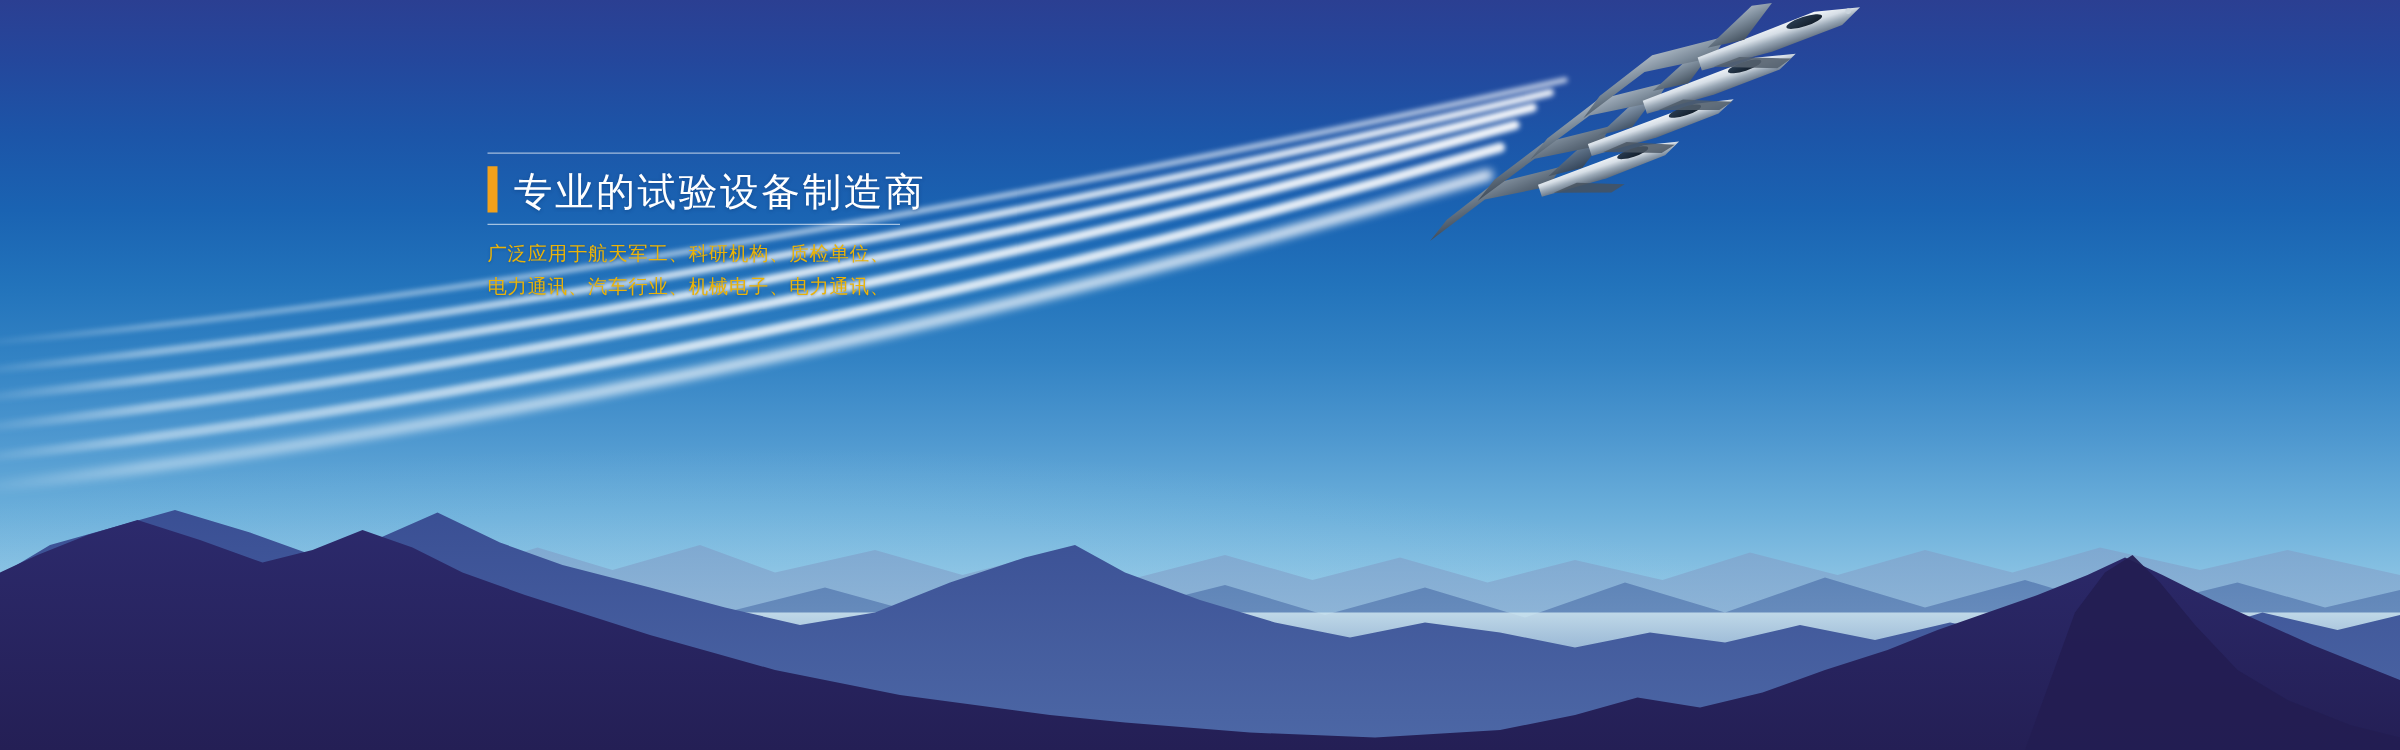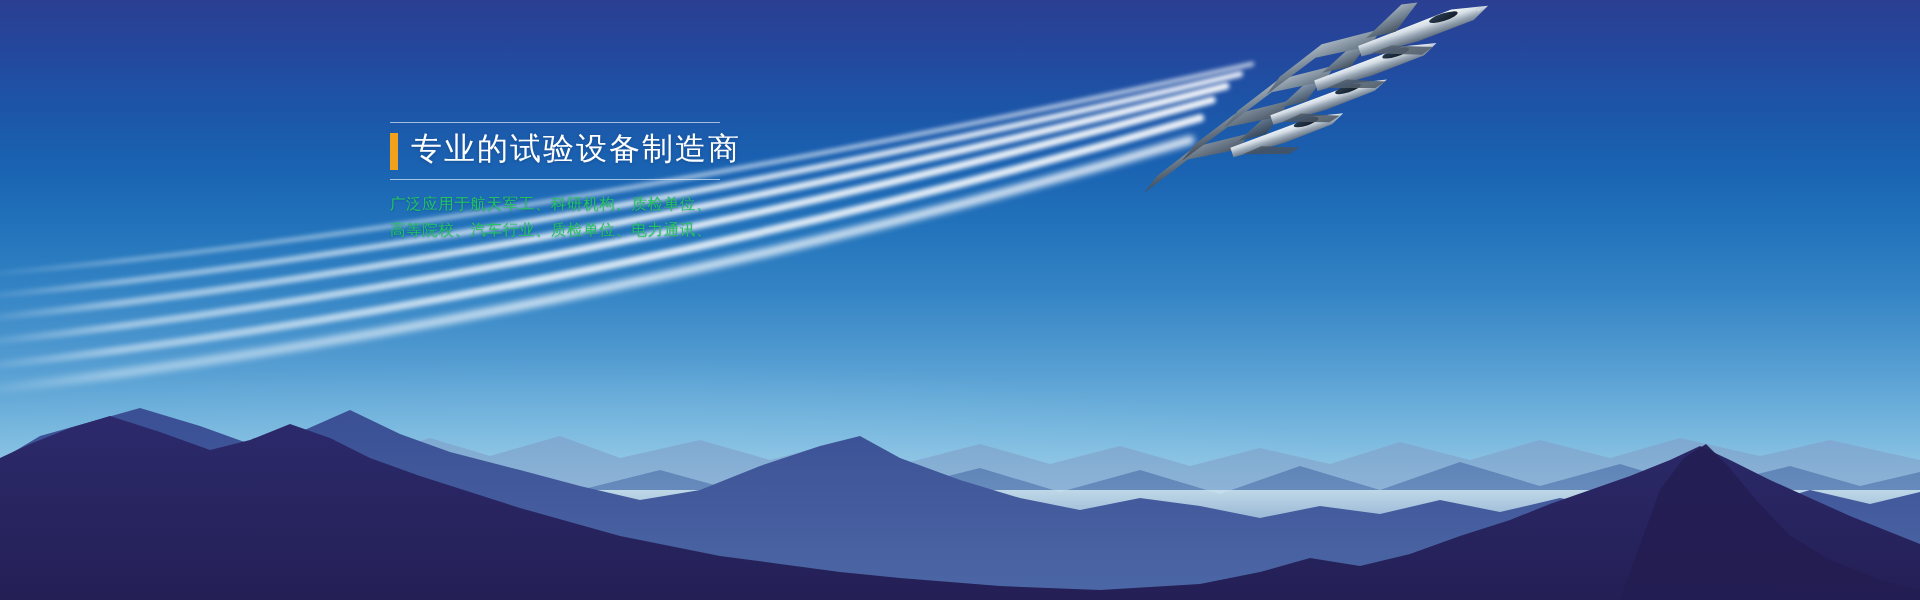--- a/index.html
+++ b/index.html
@@ -63,21 +63,21 @@
   }
   .rule {
     height:1px;
     background:rgba(255,255,255,.60);
     width:330px;
   }
   .rule.bottom { width:330px; }
 
   .headline-row {
     display:flex;
-    align-items:flex-start;
+    align-items:flex-end;
     padding:10px 0 9px 0;
   }
   .accent-bar {
     width:8px;
     height:37px;
     background:#F2A11B;
     flex:0 0 auto;
     margin-right:13px;
   }
   .headline {
@@ -85,21 +85,21 @@
     font-size:31px;
     line-height:1.02;
     letter-spacing:2px;
     font-weight:400;
     white-space:nowrap;
     text-shadow:0 1px 3px rgba(10,40,90,.35);
   }
 
   .subtitle {
     padding-top:11px;
-    color:#22c55e;
+    color:#eab308;
     font-size:15.5px;
     line-height:1.68;
     letter-spacing:.6px;
     font-weight:400;
     text-shadow:0 1px 2px rgba(10,40,90,.30);
   }
   .subtitle .sline { white-space:nowrap; display:block; }
 </style>
 </head>
 <body>
@@ -242,18 +242,18 @@
 
     <div class="headline-row">
       <span class="accent-bar"></span>
       <span class="headline">专业的试验设备制造商</span>
     </div>
 
     <div class="rule bottom"></div>
 
     <div class="subtitle">
       <span class="sline">广泛应用于航天军工、科研机构、质检单位、</span>
-      <span class="sline">高等院校、汽车行业、质检单位、电力通讯、</span>
+      <span class="sline">电力通讯、汽车行业、机械电子、电力通讯、</span>
     </div>
 
   </div>
 
 </div>
 
 </body></html>

